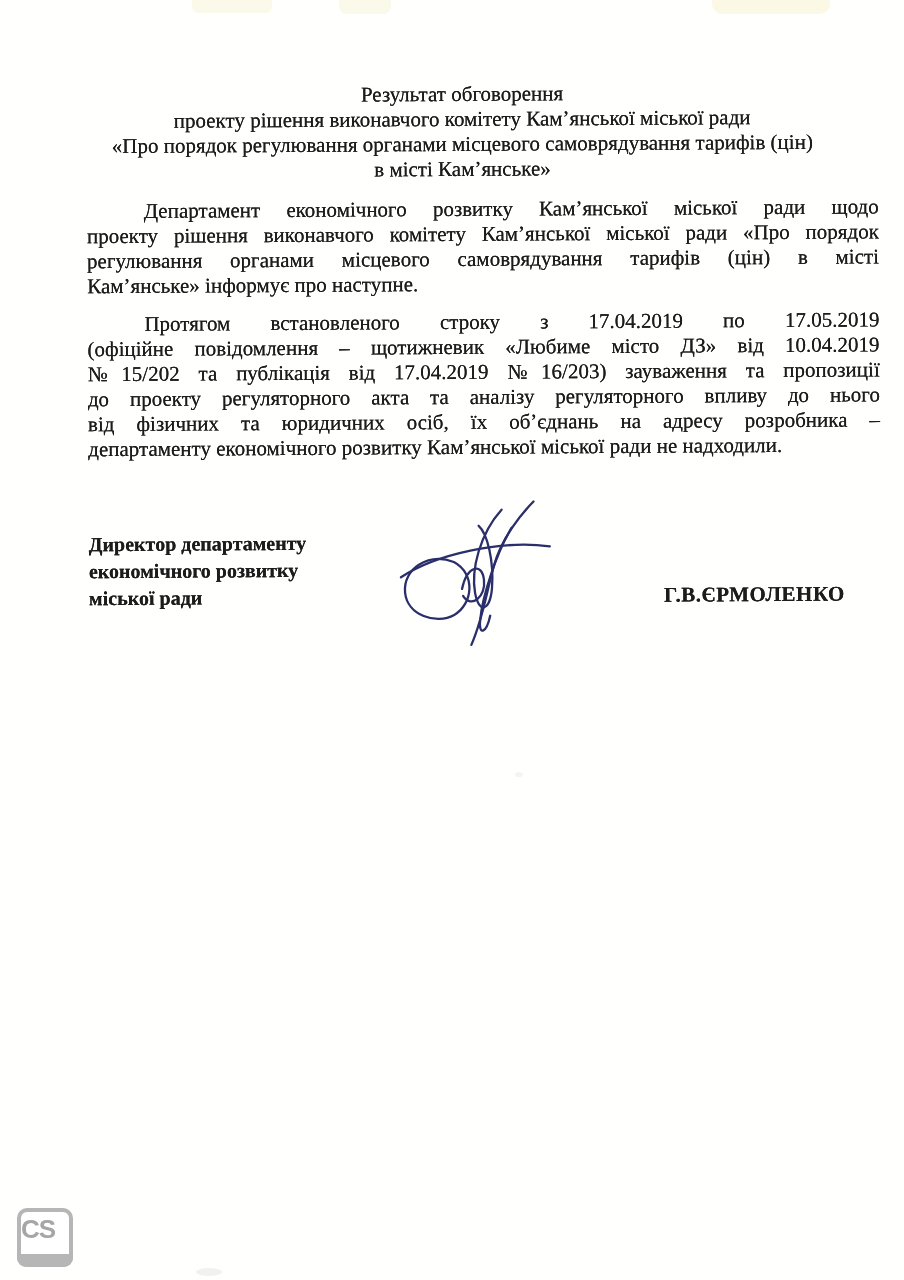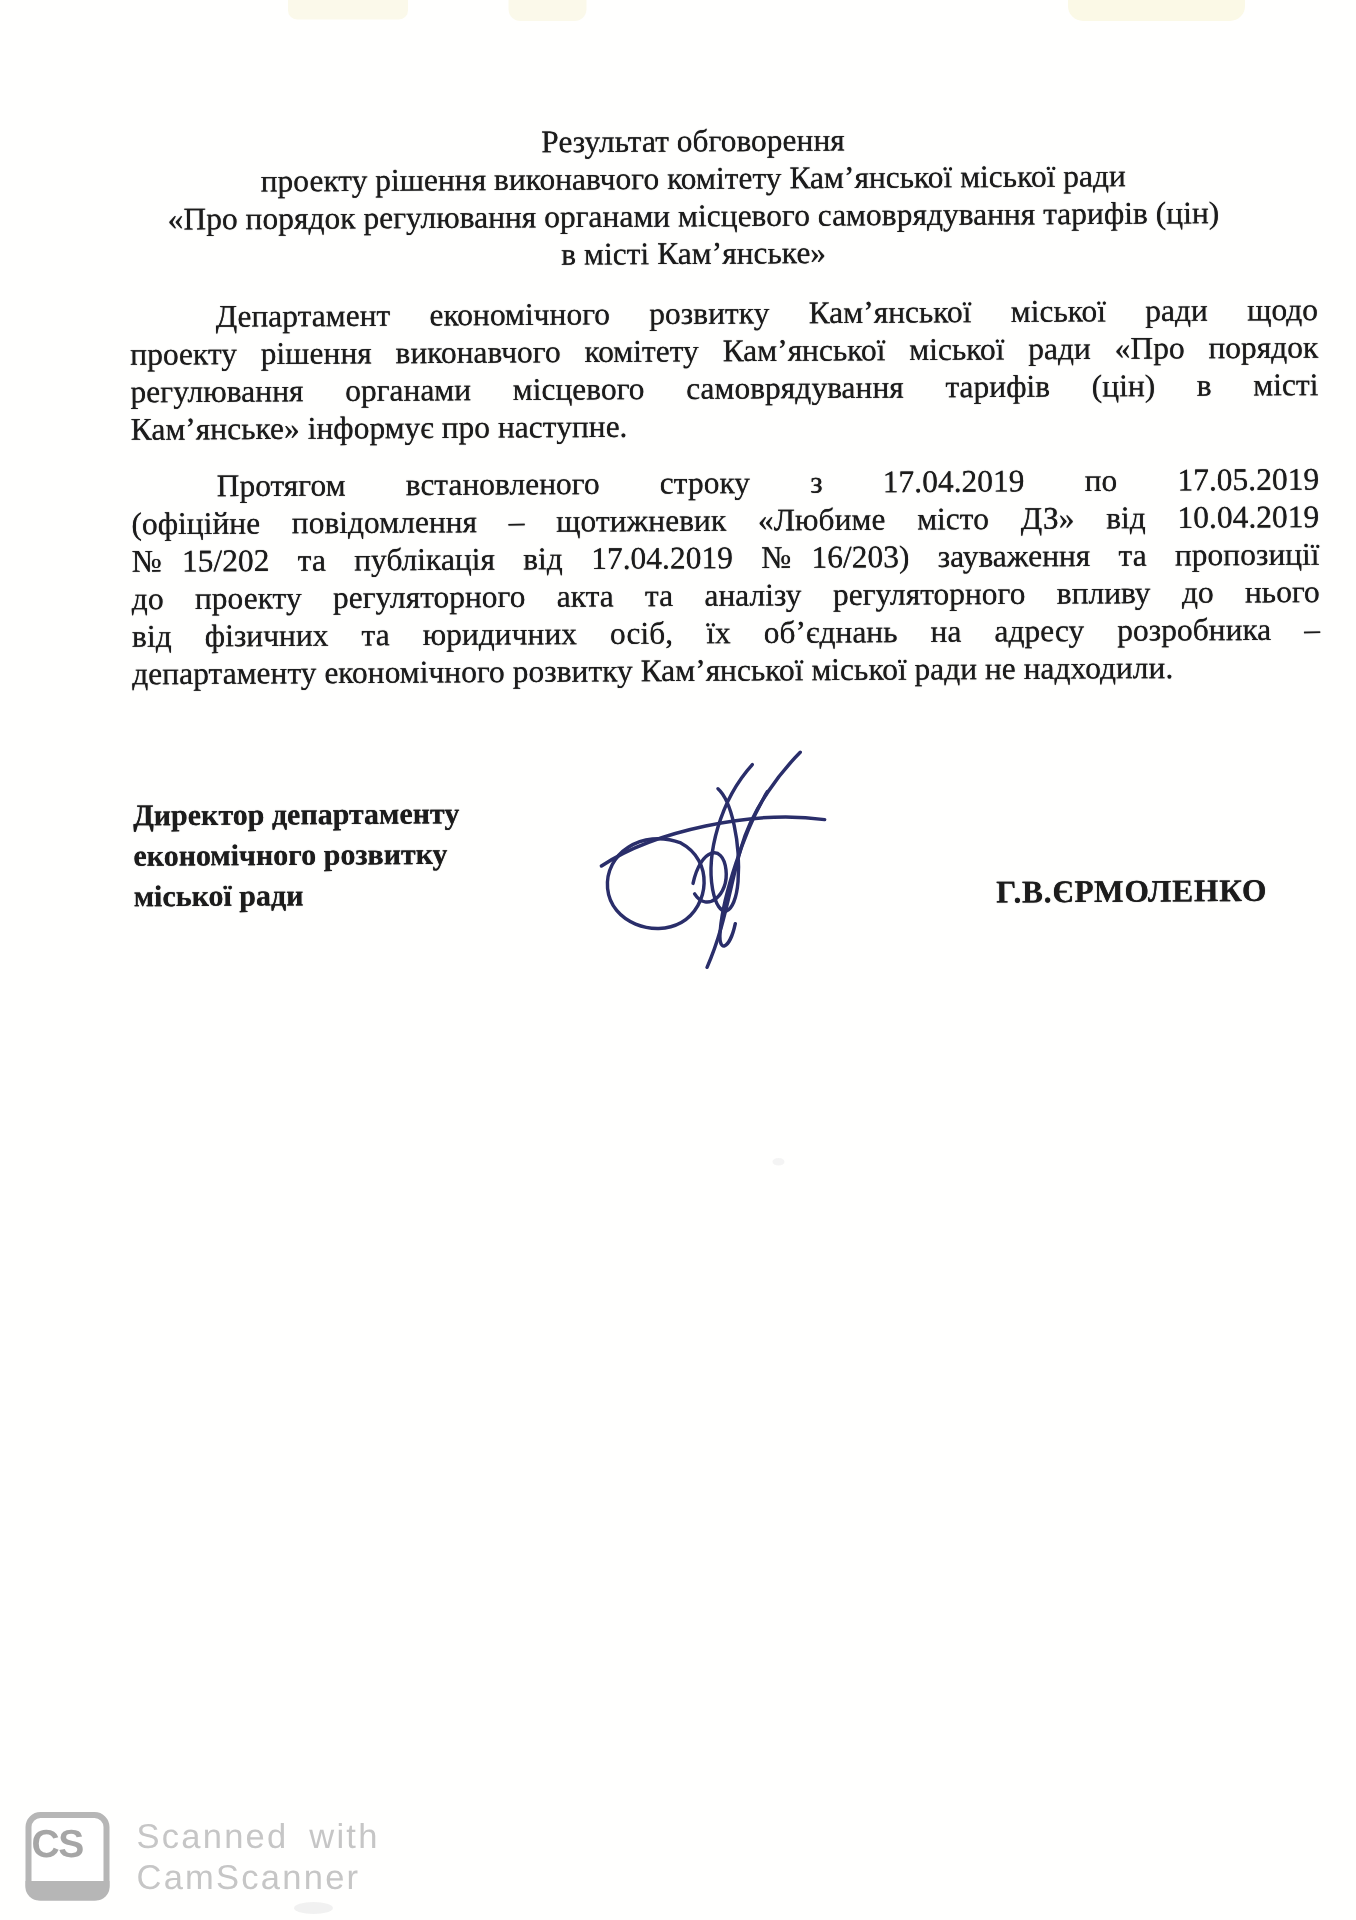--- a/index.html
+++ b/index.html
@@ -109,19 +109,15 @@
 
     <div class="sig-name txt">Г.В.ЄРМОЛЕНКО</div>
 
   </div>
 
   <div class="watermark">
     <div class="cs-logo">
       <span class="cs-letters">CS</span>
       <div class="cs-bar"></div>
     </div>
-    <div class="wm-text">
-      <div>Scanned with</div>
-      <div>CamScanner</div>
-    </div>
   </div>
 
 </div>
 
 </body></html>

